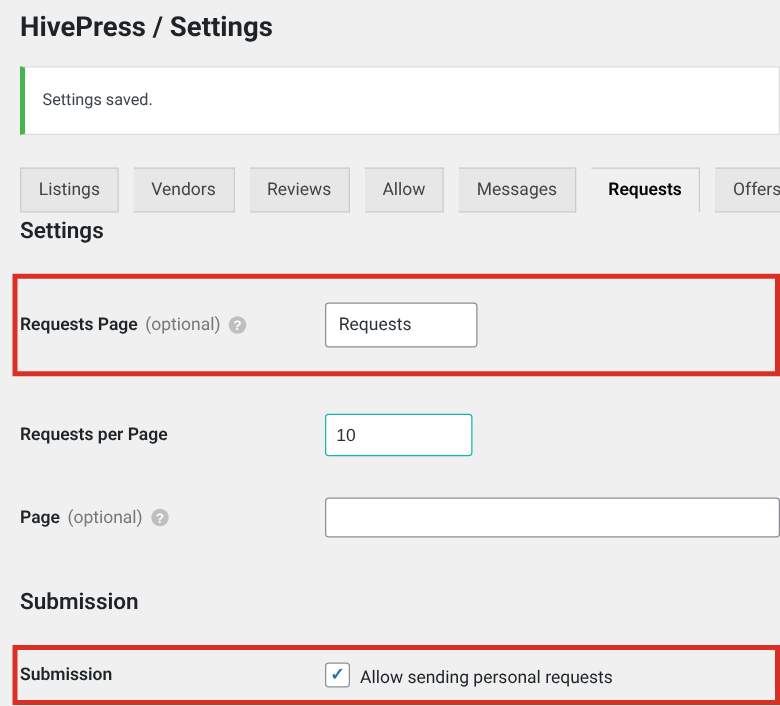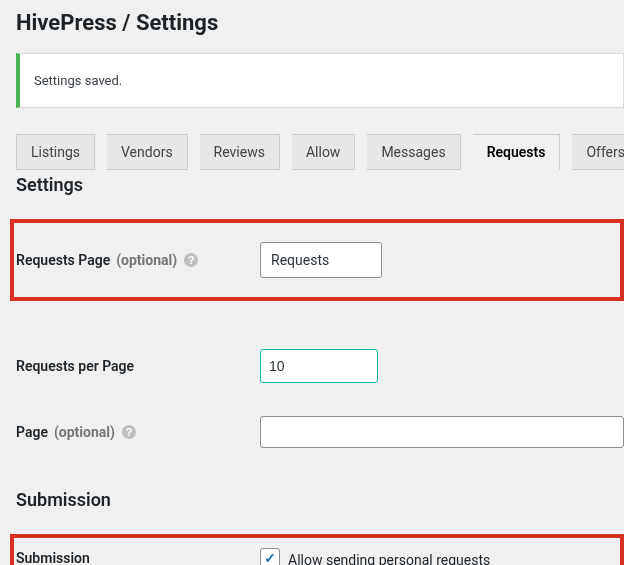--- a/index.html
+++ b/index.html
@@ -6,31 +6,31 @@
 .wrap{padding:10px 0 0 16px}
 h1.title{font-size:22px;font-weight:700;margin:0 0 18px 0;color:#1d2327}
 .notice{background:#fff;border:1px solid #dcdcde;border-left:4px solid #46b450;padding:19px 14px;margin:0 0 26px 0;font-size:13px;color:#3c434a}
 .tabs{display:flex;gap:12px;margin:0 0 4px 0}
 .tab{padding:9px 14px;background:#e7e7e7;border:1px solid #ccc;border-left:none;font-size:14px;color:#444;cursor:pointer;white-space:nowrap}
 .tab:first-child{border-left:1px solid #ccc}
 .tab.active{background:#f0f0f1;border-bottom-color:#f0f0f1;font-weight:600;color:#000}
 h2.section{font-size:18px;font-weight:600;margin:0 0 24px 0;color:#1d2327}
 .form-row{display:flex;align-items:center;min-height:54px;padding:6px 0}
 .form-label{width:244px;flex:0 0 244px;font-size:14px;font-weight:600;color:#1d2327;display:flex;align-items:center;gap:6px}
-.form-label .optional{font-weight:700;color:#777}
+.form-label .optional{font-weight:400;color:#777}
 .help-icon{width:16px;height:16px;display:inline-flex;align-items:center;justify-content:center}
 .help-icon svg{width:16px;height:16px}
 .form-control{flex:1}
 .select{height:34px;border:1px solid #8c8f94;border-radius:3px;background:#fff;padding:0 10px;font-size:14px;color:#2c3338;min-width:100px;display:inline-flex;align-items:center}
 .input-number{width:100px;height:32px;border:1px solid #14b8a6;border-radius:3px;padding:0 8px;font-size:14px;color:#2c3338;background:#fff}
 .input-text{width:100%;height:32px;border:1px solid #8c8f94;border-radius:3px;padding:0 8px;font-size:14px;color:#2c3338;background:#fff;box-sizing:border-box}
 .checkbox-wrap{display:flex;align-items:flex-end;gap:8px;font-size:14px;color:#1d2327}
 .checkbox{width:18px;height:18px;border:1px solid #8c8f94;border-radius:3px;background:#fff;display:inline-flex;align-items:center;justify-content:center}
 .checkbox.checked::after{content:"✓";color:#2271b1;font-weight:700;font-size:14px;line-height:1}
-.highlight-box{border:4px solid #d93025;margin:0 0 32px -6px;padding:4px 2px}
+.highlight-box{border:4px solid #d93025;margin:0 0 14px -6px;padding:4px 2px}
 .highlight-row{border:4px solid #d93025;margin-left:-6px;padding:10px 2px}
 </style>
 </head>
 <body>
 
 <div class="wrap">
   <h1 class="title">
     <span>HivePress</span><span> / </span><span>Settings</span>
   </h1>
 

